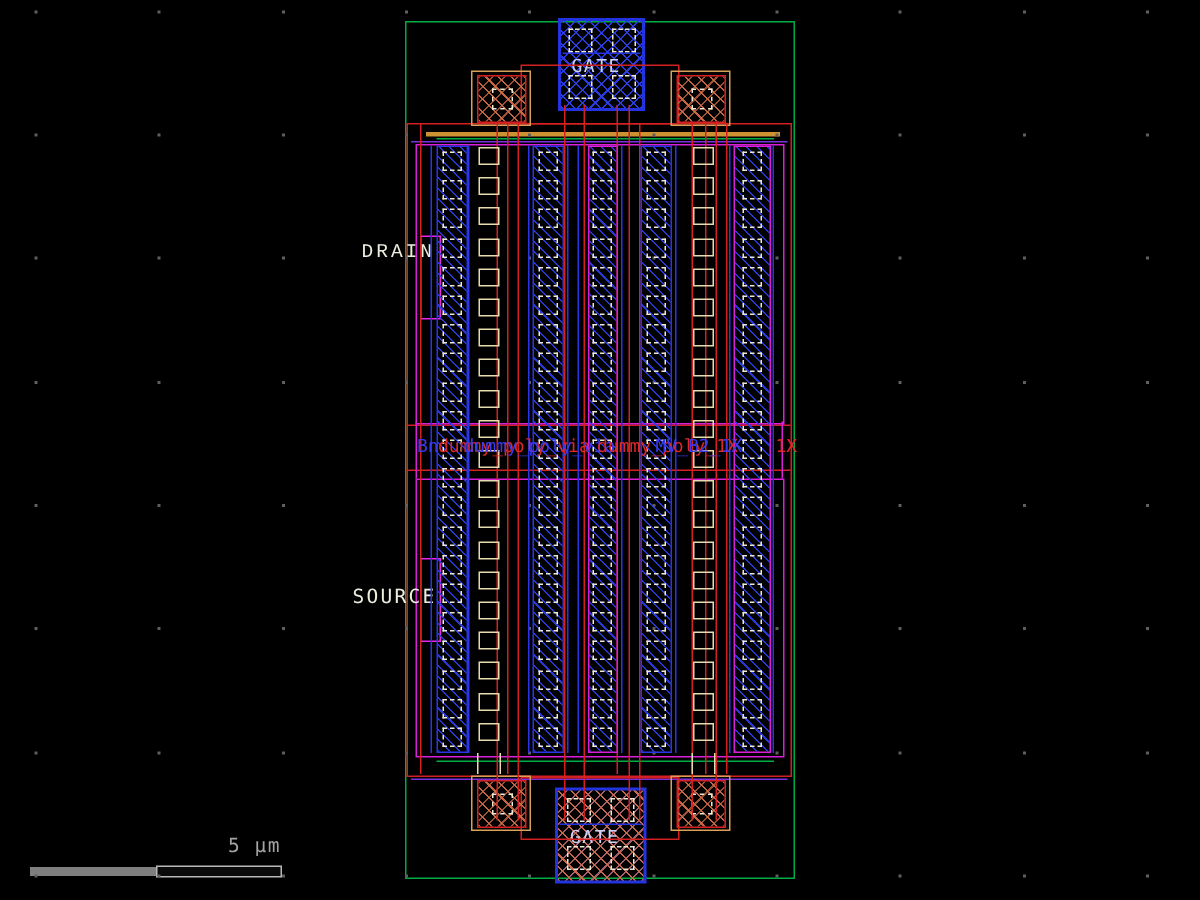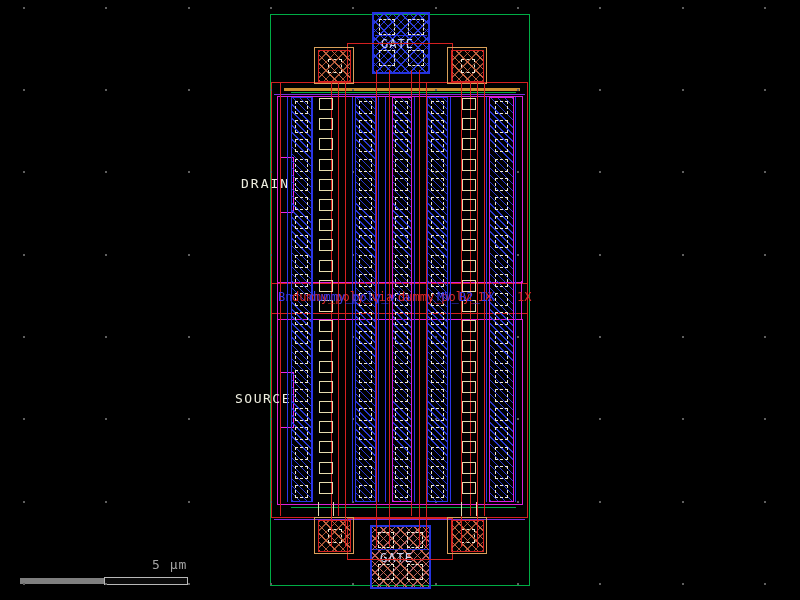--- a/index.html
+++ b/index.html
@@ -81,21 +81,21 @@
     <div class="contact" style="left:9px;top:8px;width:12px;height:12px;"></div>
   </div>
   <div class="rect" style="left:447px;top:517px;width:38px;height:35px;border-color:#d9a05a;"></div>
   <div class="rect hatch-orange-x" style="left:451px;top:520px;width:31px;height:30px;border-color:#d42020;">
     <div class="contact" style="left:9px;top:8px;width:12px;height:12px;"></div>
   </div>
 
   <div class="rect" style="left:280px;top:157px;width:12px;height:54px;border-color:#e828e8;"></div>
   <div class="rect" style="left:280px;top:372px;width:12px;height:54px;border-color:#e828e8;"></div>
 
-  <div class="txt" style="left:241px;top:177px;letter-spacing:2px;">DRAIN</div>
+  <div class="txt" style="left:241px;top:161px;letter-spacing:2px;font-family:Liberation Mono, monospace;">DRAIN</div>
   <div class="txt" style="left:235px;top:392px;letter-spacing:1.5px;">SOURCE</div>
 
   <div class="txt" style="left:152px;top:558px;color:#a3a3a3;letter-spacing:1px;">5 μm</div>
   <div class="abs" style="left:20px;top:578px;width:84px;height:6px;background:#7f7f7f;"></div>
   <div class="rect" style="left:104px;top:577px;width:82px;height:6px;border-color:#b8b8b8;background:#0a0a0a;"></div>
 
 <div class="dot" style="left: 23px; top: 7px;"></div>
     <div class="dot" style="left: 105px; top: 7px;"></div>
     <div class="dot" style="left: 188px; top: 7px;"></div>
     <div class="dot" style="left: 270px; top: 7px;"></div>

